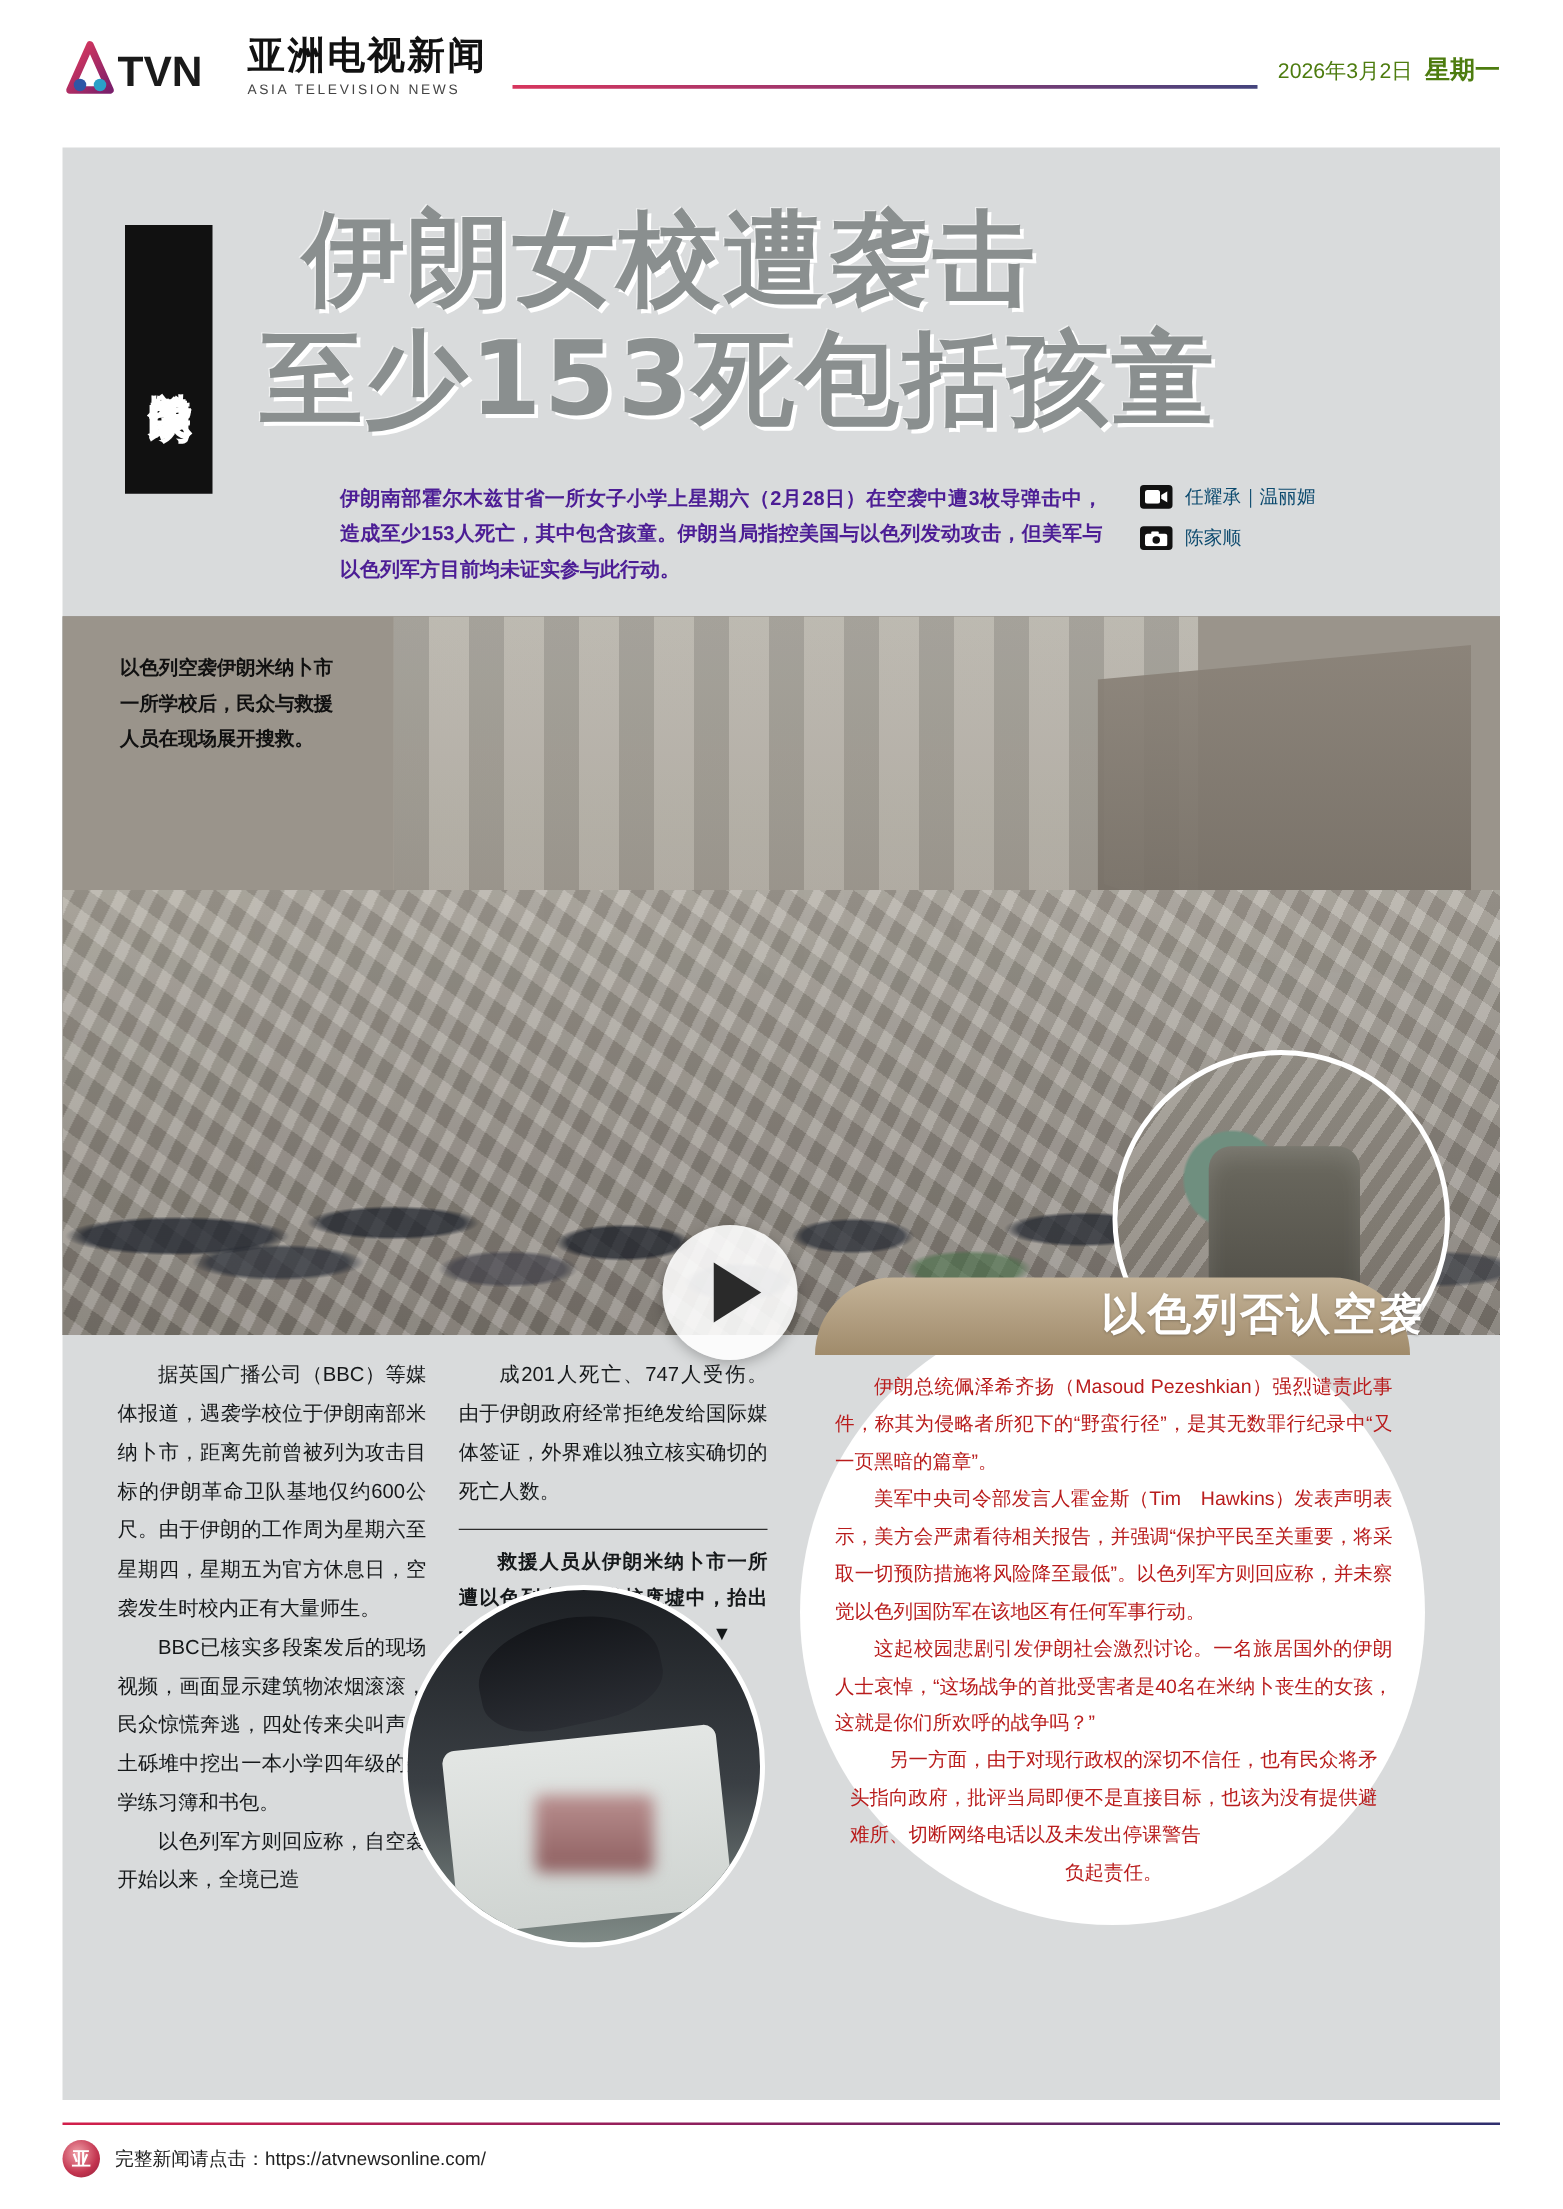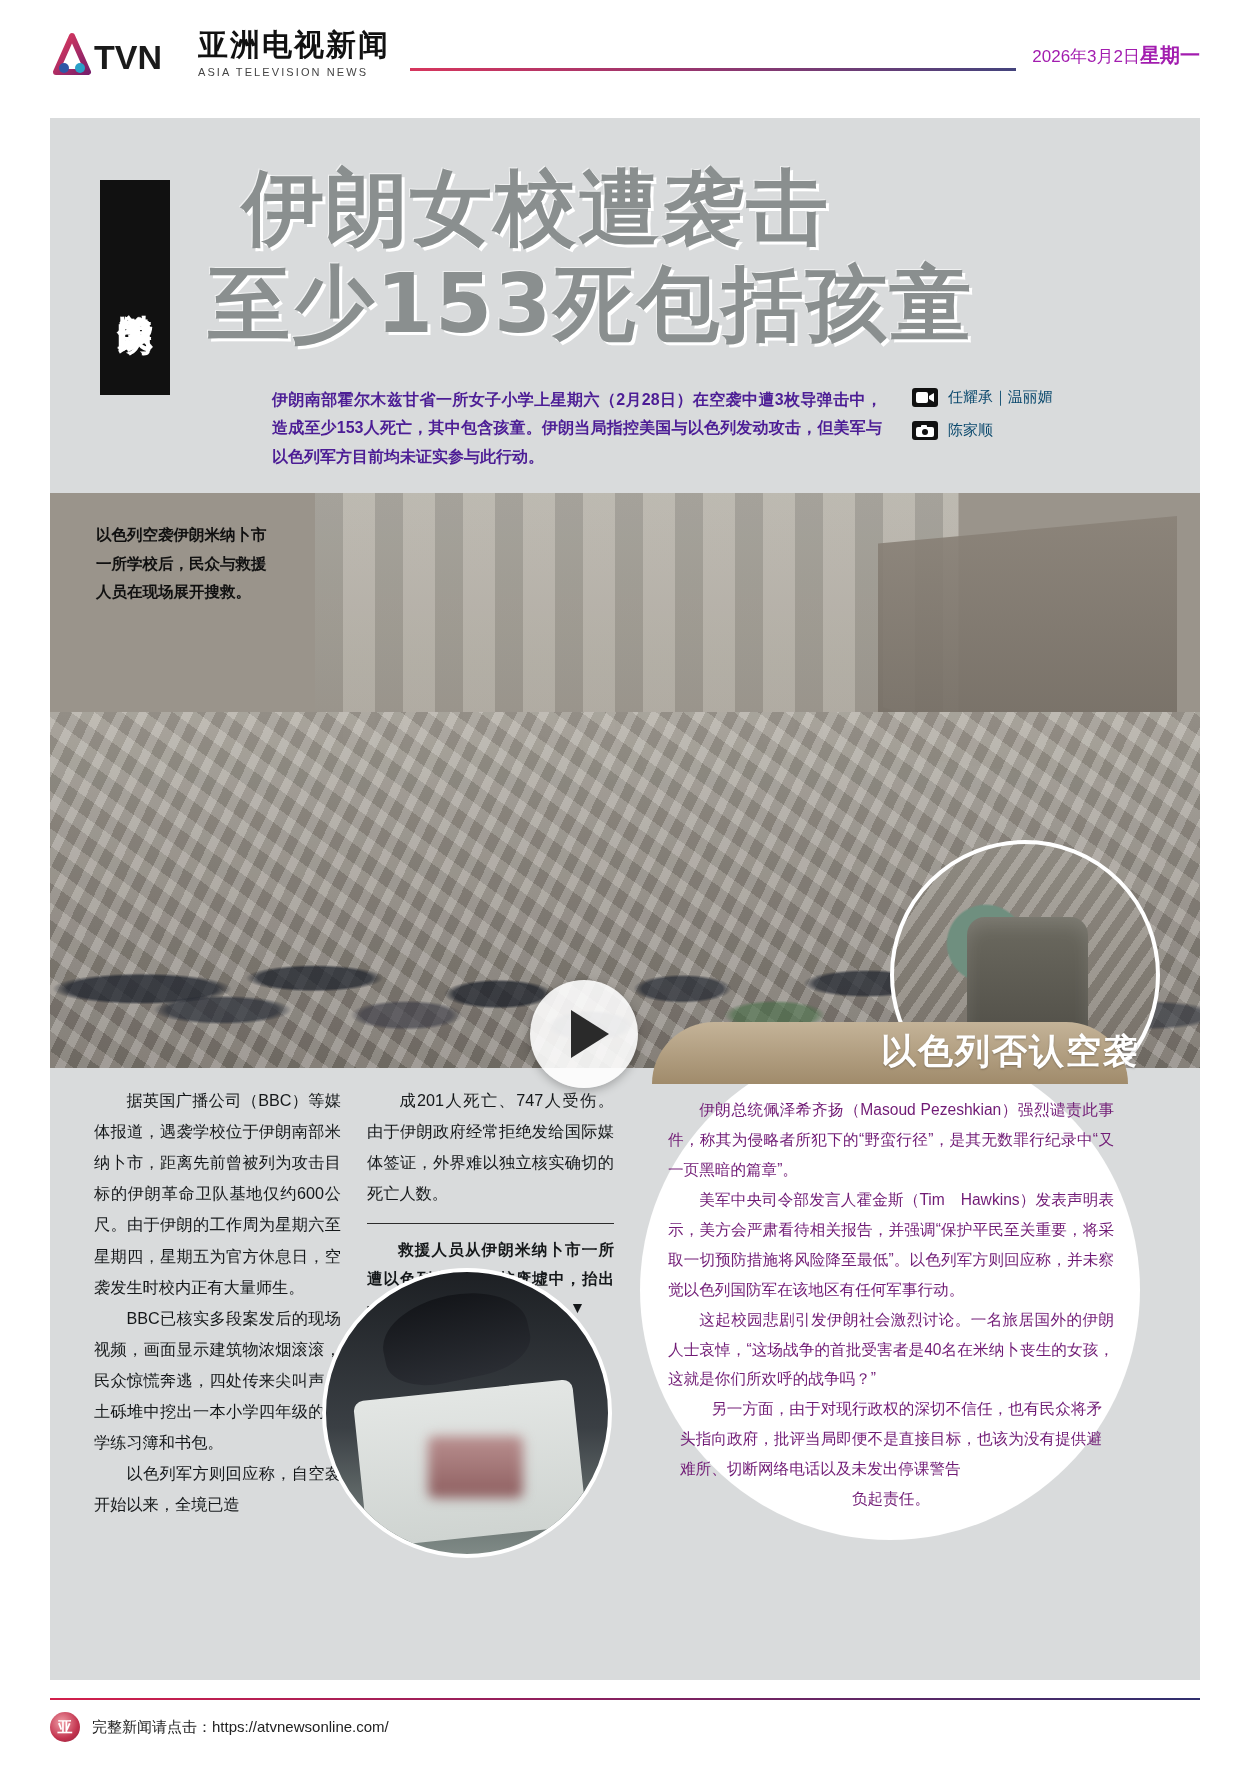--- a/index.html
+++ b/index.html
@@ -41,22 +41,22 @@
   .mast-rule {
     flex: 1;
     height: 3px;
     margin: 0 16px 0 20px;
     background: linear-gradient(to right, #d21f4b 0%, #8d1f5e 45%, #2f2f6e 100%);
     opacity: .9;
     position: relative;
     top: 14px;
   }
   .mast-date {
-    font-size: 17px; color: #a21caf; white-space: nowrap;
-    display: flex; align-items: baseline; 
+    font-size: 17px; color: #4d7c0f; white-space: nowrap;
+    display: flex; align-items: baseline; gap: 10px;
   }
   .mast-date .weekday { font-size: 20px; font-weight: 700; }
 
   
   .panel {
     position: absolute;
     left: 50px; top: 118px;
     width: 1150px; height: 1562px;
     background: #d9dbdc;
   }
@@ -323,21 +323,21 @@
     background: linear-gradient(#c4b398, #a08b6b);
     border-radius: 240px 240px 0 0;
     z-index: 3;
   }
   .sidebar-body {
     position: absolute;
     left: 668px; top: 1095px;
     width: 446px; height: 400px;
     font-size: 15.6px;
     line-height: 1.92;
-    color: #701a75;
+    color: #b91c1c;
     text-align: justify;
     z-index: 5;
   }
   .sidebar-body p { margin: 0; text-indent: 2em; }
   .sidebar-body p:nth-child(3) { text-align: justify; }
   .sidebar-body p:nth-child(4) { }
   .sidebar-body p:nth-child(5) { }
   .sidebar-body p.narrow1 { padding: 0 12px; }
   .sidebar-body p.narrow2 { padding: 0 34px; text-align: center; text-indent: 0; }
 

